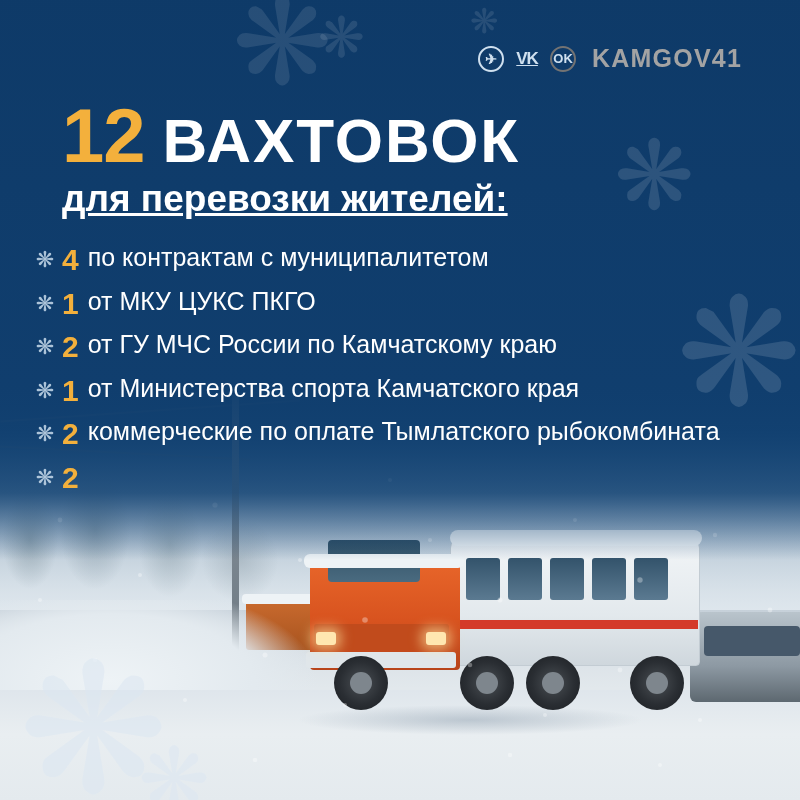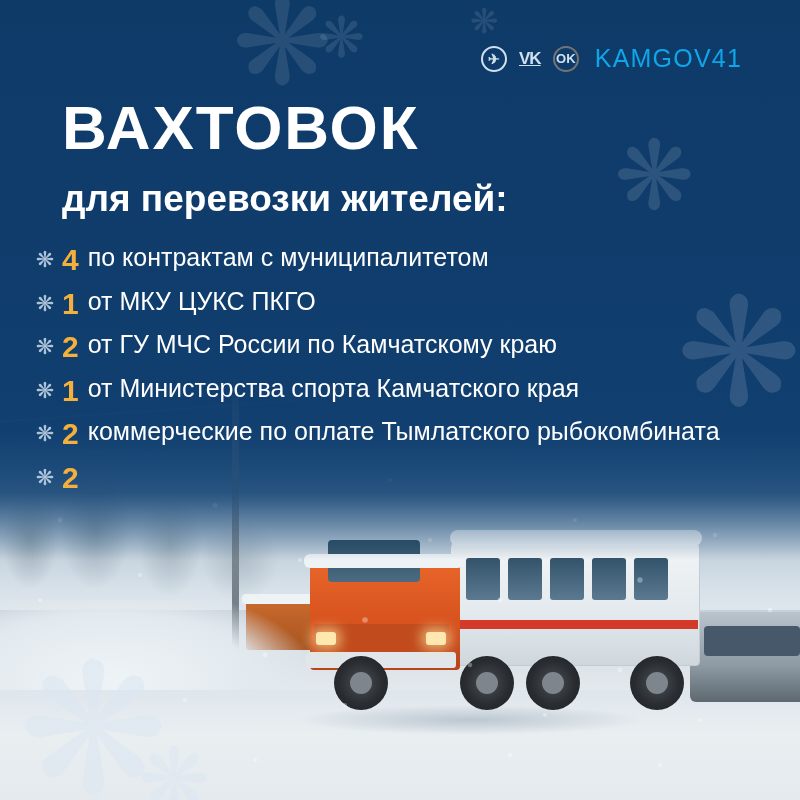--- a/index.html
+++ b/index.html
@@ -177,38 +177,38 @@
   }
   .soc-ico {
     width: 26px; height: 26px; border-radius: 50%;
     display: flex; align-items: center; justify-content: center;
     color: #cfe0ef; font-size: 15px; font-weight: bold;
   }
   .soc-ico.tg { border: 2px solid #cfe0ef; font-size: 14px; }
   .soc-ico.vk { color: #cfe0ef; font-size: 17px; font-weight: 700; letter-spacing: -1px; text-decoration: underline; }
   .soc-ico.ok { border: 2px solid #737373; font-size: 13px; }
   .brand {
-    color: #0ea5e9; font-size: 25px; font-weight: 400; letter-spacing: 1.2px;
+    color: #a3a3a3; font-size: 25px; font-weight: 700; letter-spacing: 1.2px;
     margin-left: 6px;
   }
 
   
   .headline {
     position: absolute; left: 62px; top: 92px;
     display: flex; align-items: baseline; gap: 18px;
   }
   .headline .num {
     color: #f3b03c; font-size: 76px; font-weight: 800; letter-spacing: -1px;
   }
   .headline .word {
     color: #ffffff; font-size: 62px; font-weight: 800; letter-spacing: 2px;
   }
   .subhead {
     position: absolute; left: 62px; top: 178px;
-    color: #ffffff; font-size: 37px; font-weight: 700;
+    color: #ffffff; font-size: 37px; font-weight: 700; text-decoration: underline;
   }
 
   
   .list { position: absolute; left: 28px; top: 243px; width: 740px; }
   .row {
     display: flex; align-items: flex-start;
     margin-bottom: 10px;
   }
   .row .bullet {
     color: #c9dcec; font-size: 22px; width: 34px; flex: 0 0 34px;
@@ -314,20 +314,21 @@
   <div class="flake f6">❋</div>
 
   <div class="social">
     <div class="soc-ico tg">✈</div>
     <div class="soc-ico vk">VK</div>
     <div class="soc-ico ok">OK</div>
     <div class="brand">KAMGOV41</div>
   </div>
 
   <div class="headline">
+    <div class="num">12</div>
     <div class="word">ВАХТОВОК</div>
   </div>
   <div class="subhead">для перевозки жителей:</div>
 
   <div class="list">
 
     <div class="row">
       <div class="bullet">❋</div>
       <div class="cnt">4</div>
       <div class="txt">по контрактам с муниципалитетом</div>

